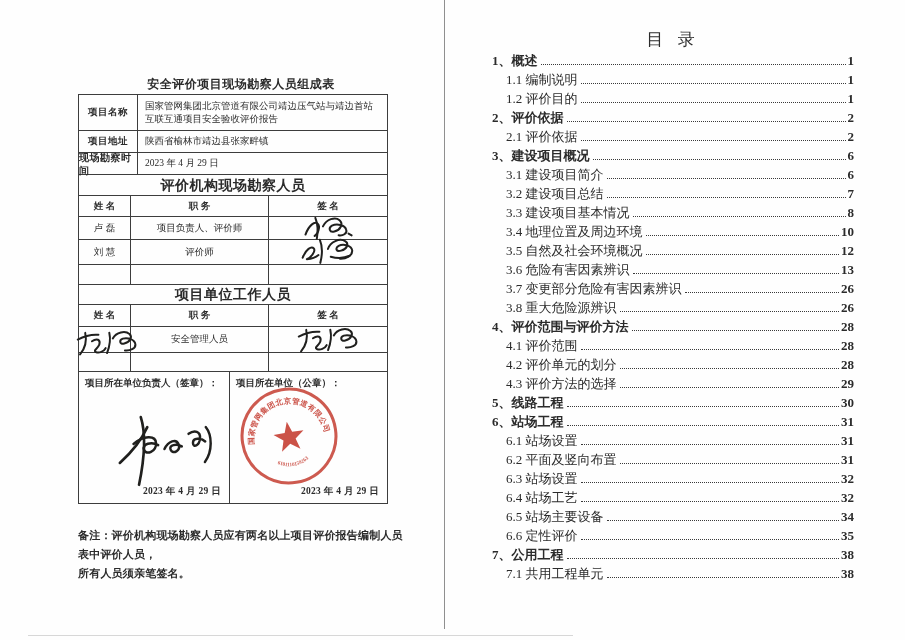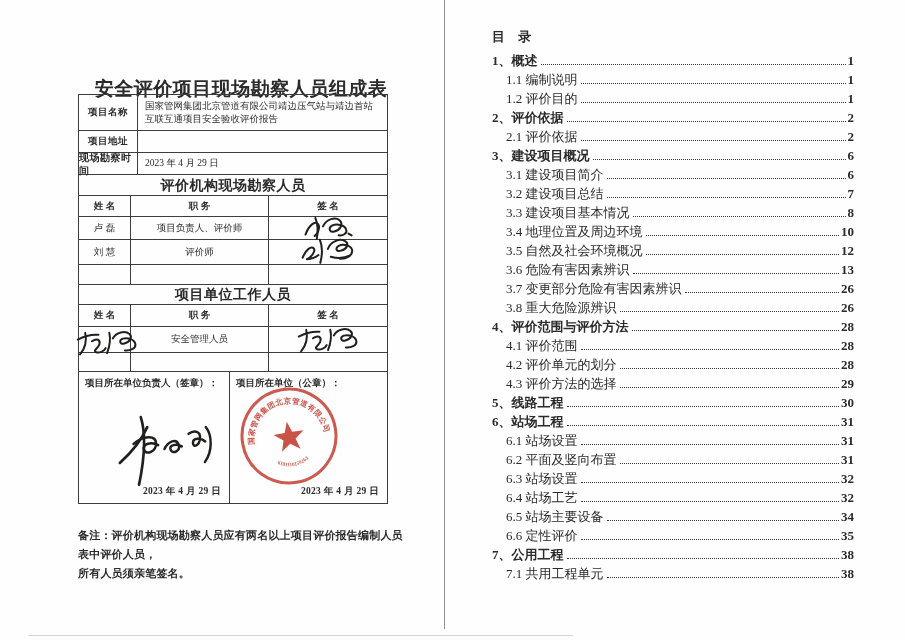--- a/index.html
+++ b/index.html
@@ -11,21 +11,21 @@
   }
   .page{position:absolute;top:0;height:640px;}
   .page-left{left:0;width:444px;}
   .page-right{left:446px;width:459px;}
   .divider{position:absolute;left:444px;top:0;width:1px;height:629px;background:#8f8f8f;}
   .bottom-edge{position:absolute;left:28px;top:635px;width:545px;height:1px;background:#d7d7d7;}
 
   
   .doc-title{
     position:absolute;left:78px;top:76px;width:326px;text-align:center;
-    font-size:19px;font-weight:bold;letter-spacing:.5px;white-space:nowrap;
+    font-size:12px;font-weight:bold;letter-spacing:.5px;white-space:nowrap;
   }
   .form-table{
     position:absolute;left:78px;top:94px;width:308px;
     border:1px solid #3d3d3d;background:transparent;
   }
   .t-row{display:flex;box-sizing:border-box;border-bottom:1px solid #3d3d3d;position:relative;}
   .t-row.no-bb{border-bottom:none;}
   .t-cell{
     box-sizing:border-box;border-right:1px solid #3d3d3d;
     display:flex;align-items:center;justify-content:center;
@@ -51,22 +51,22 @@
   .sig{stroke:#20201e;fill:none;stroke-linecap:round;stroke-linejoin:round;}
   .sig-abs{position:absolute;}
   .note{
     position:absolute;left:78px;top:526px;width:334px;
     font-size:11px;line-height:19px;font-weight:bold;letter-spacing:.2px;
   }
   .stamp{position:absolute;left:6px;top:11px;width:106px;height:106px;transform:rotate(-9deg);opacity:.92;}
 
   
   .toc-title{
-    position:absolute;left:492px;top:28px;width:362px;
-    font-size:13px;font-weight:bold;letter-spacing:5px;
+    position:absolute;left:492px;top:28px;width:362px;text-align:center;
+    font-size:17px;font-weight:normal;letter-spacing:5px;
   }
   .toc-list{position:absolute;left:492px;top:52px;width:362px;}
   .toc-row{display:flex;align-items:baseline;height:19px;font-size:13px;white-space:nowrap;}
   .toc-row.lvl1{font-weight:bold;}
   .toc-row.lvl2 .toc-label{padding-left:14px;}
   .leader{flex:1;border-bottom:1px dotted #3a3a3a;margin:0 2px 3px 3px;min-width:8px;}
   .toc-page{font-weight:bold;}
 </style>
 </head>
 <body>
@@ -77,20 +77,21 @@
 
   <div class="form-table">
 
     <div class="t-row r-info1">
       <div class="t-cell w-lab lab">项目名称</div>
       <div class="t-cell flex1 last val">国家管网集团北京管道有限公司靖边压气站与靖边首站互联互通项目安全验收评价报告</div>
     </div>
 
     <div class="t-row r-info2">
       <div class="t-cell w-lab lab">项目地址</div>
+      <div class="t-cell flex1 last val">陕西省榆林市靖边县张家畔镇</div>
     </div>
 
     <div class="t-row r-info3">
       <div class="t-cell w-lab lab" style="font-size:10px;">现场勘察时间</div>
       <div class="t-cell flex1 last val">2023 年 4 月 29 日</div>
     </div>
 
     <div class="t-row r-sech">
       <div class="t-cell flex1 last sec-header">评价机构现场勘察人员</div>
     </div>

